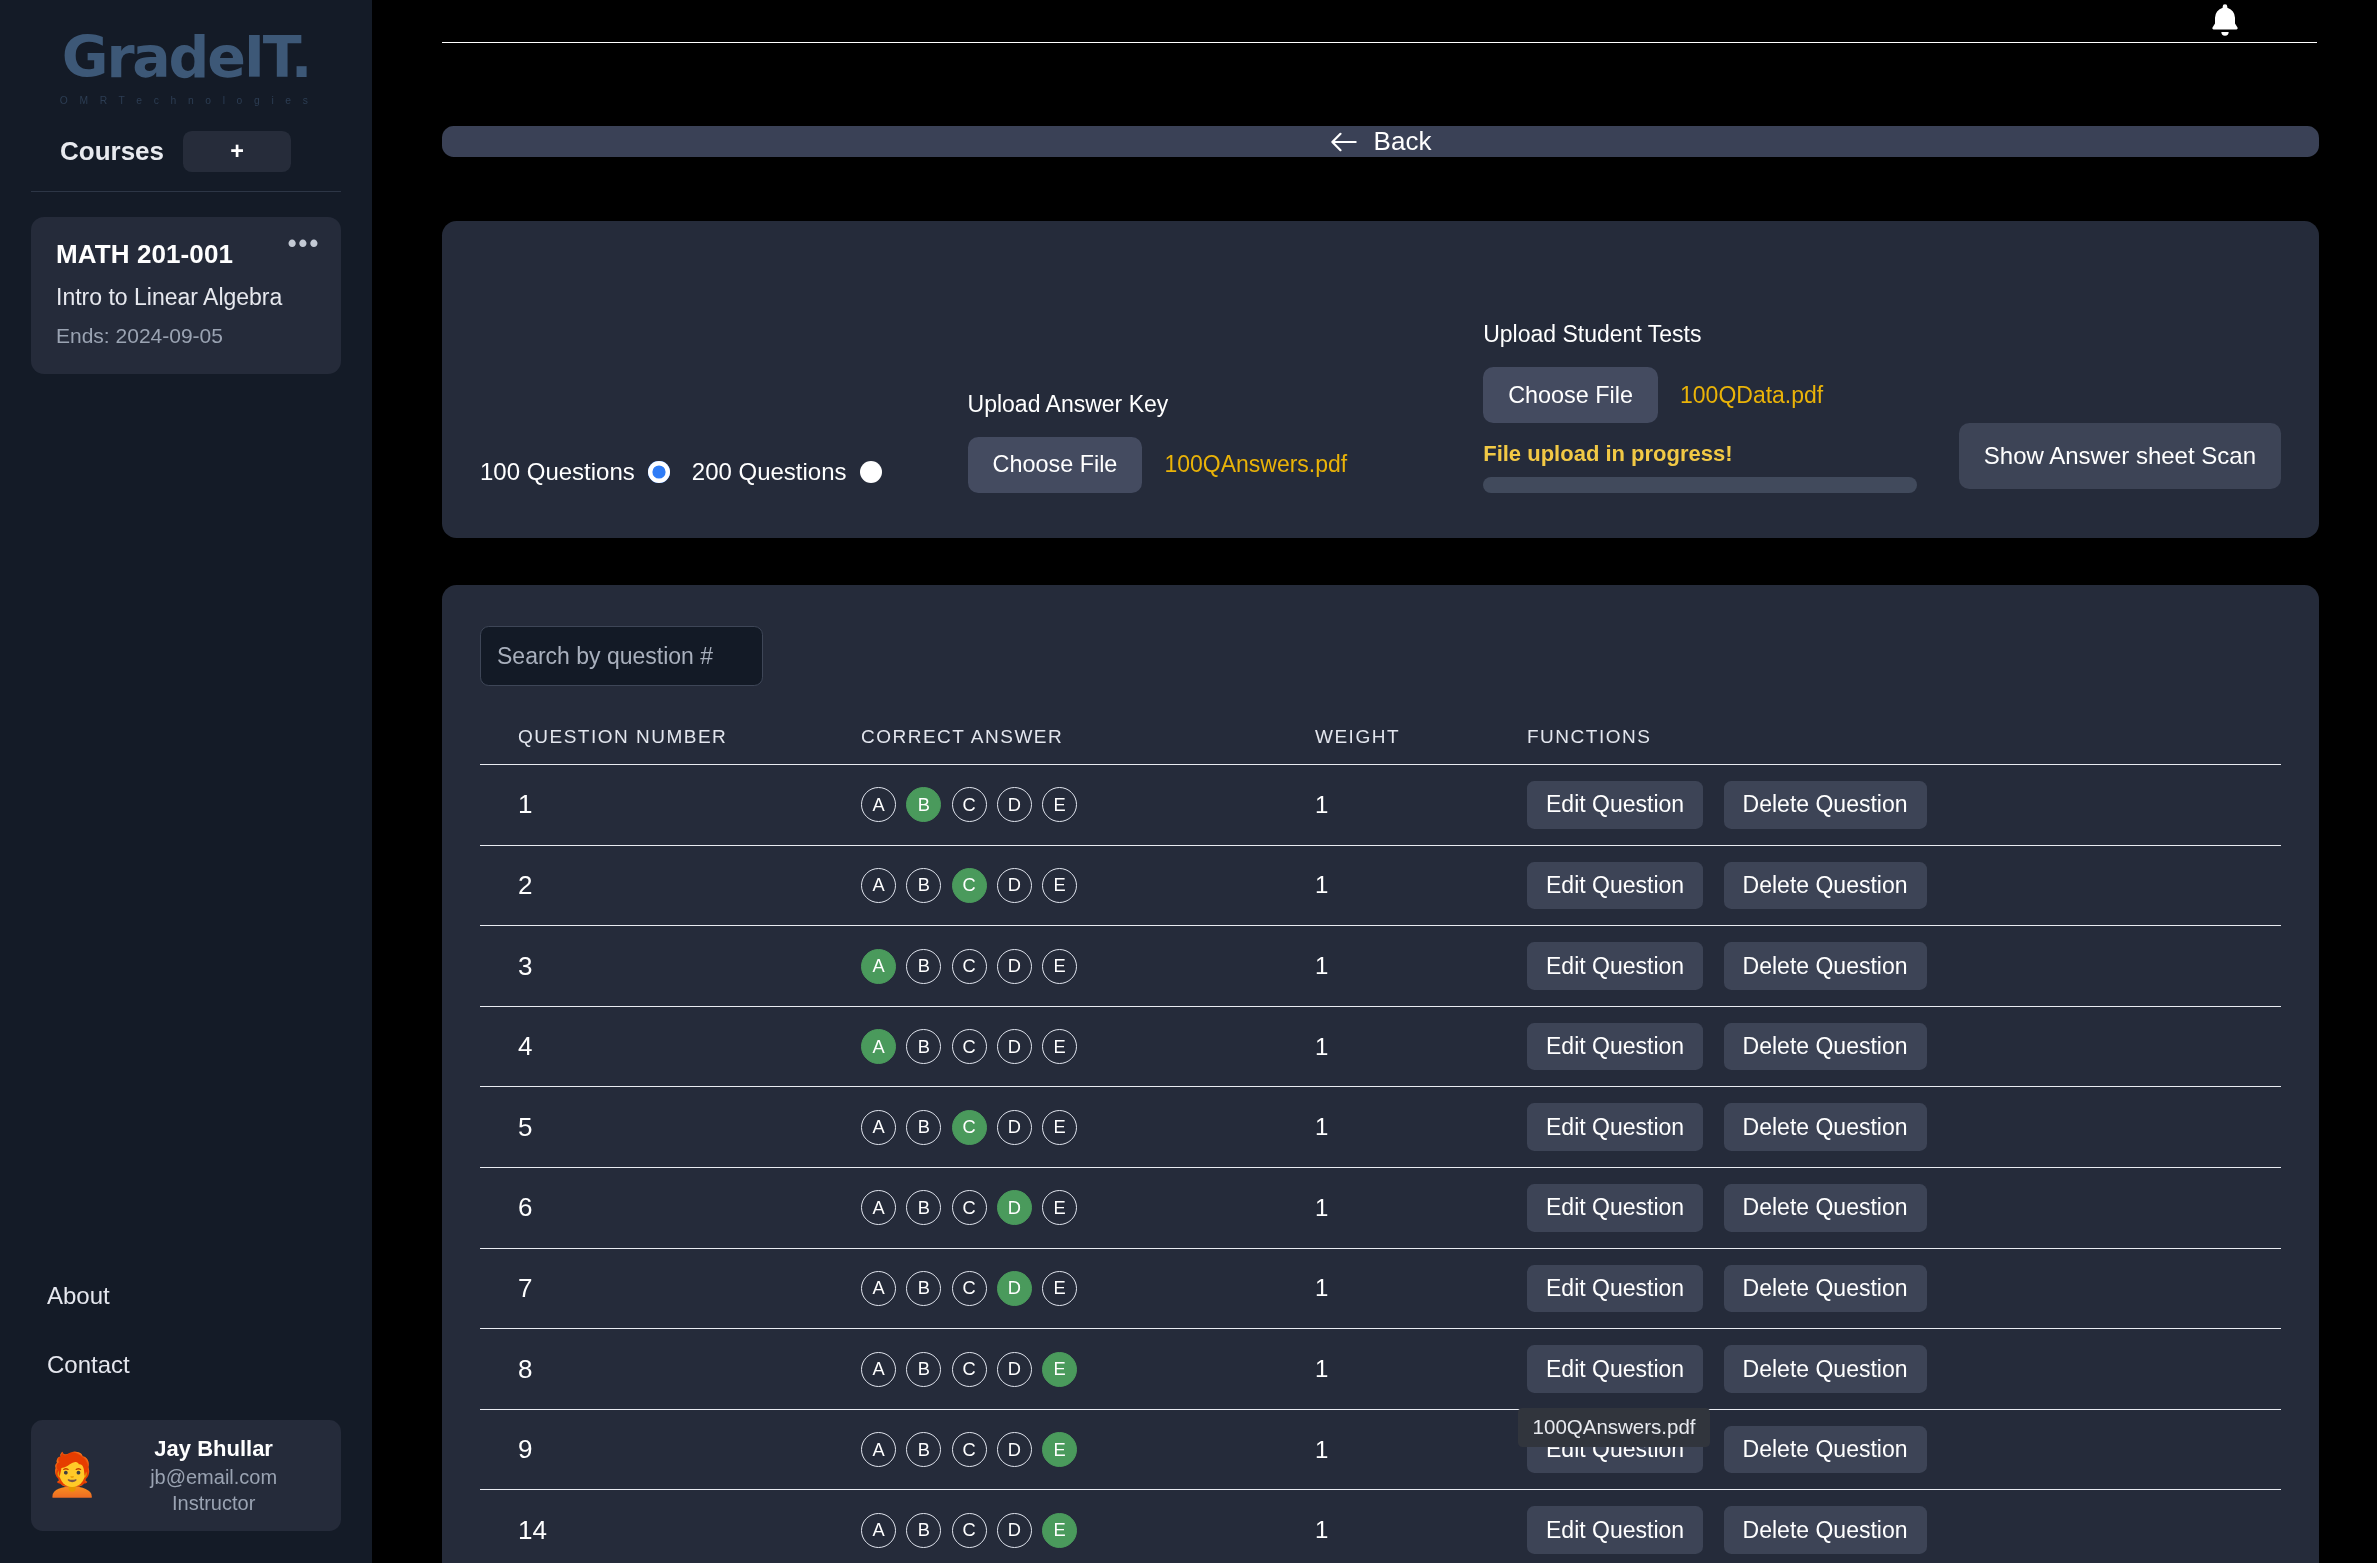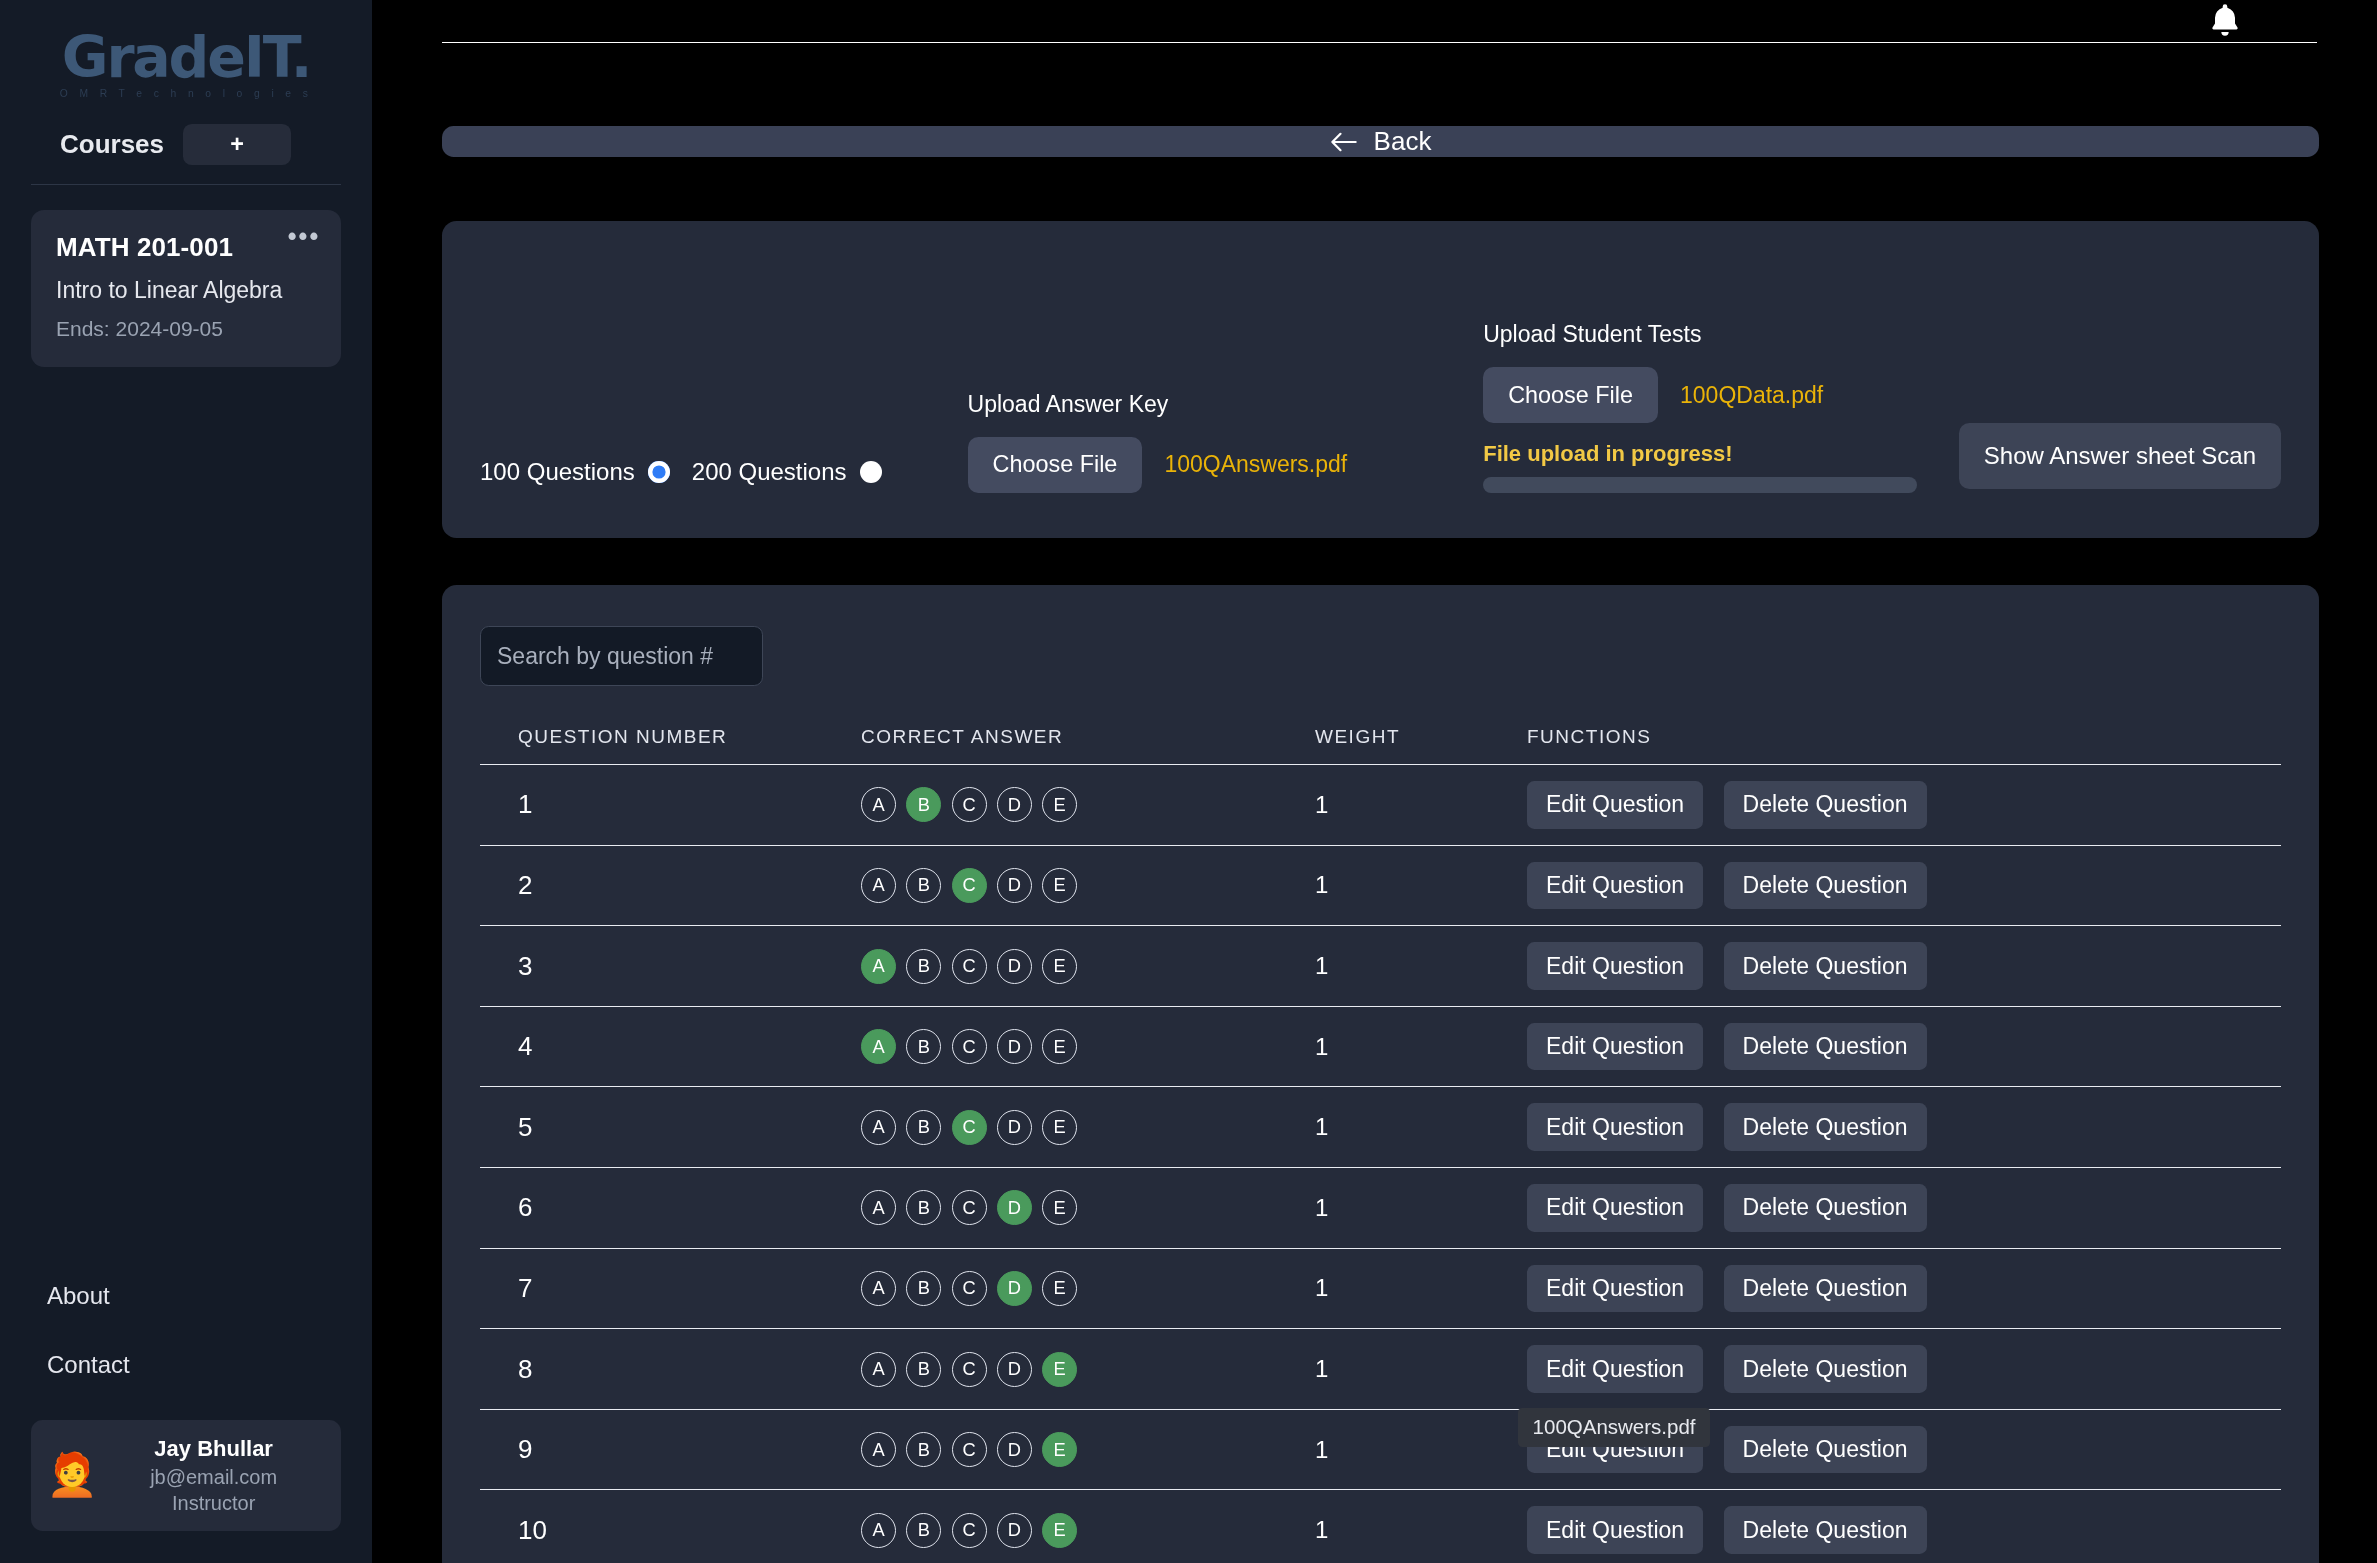--- a/index.html
+++ b/index.html
@@ -22,21 +22,21 @@
     padding-top: 29px; padding-bottom: 7.3px;
     display: flex; flex-direction: column; align-items: center;
   }
   .logo-text {
     font-size: 57px; font-weight: 700; letter-spacing: -2.2px;
     color: #3d5877; line-height: 1;
     font-family: "DejaVu Sans", sans-serif;
   }
   .logo-sub {
     font-size: 10.3px; letter-spacing: 4.4px; color: #2c3d53;
-    margin-top: 2px; font-family: "Liberation Sans", sans-serif;
+    margin-top: 9px; font-family: "Liberation Sans", sans-serif;
   }
   .courses-row {
     display: flex; align-items: center; gap: 19px;
     padding: 17.6px 0 19px 60px;
   }
   .courses-title { font-size: 26px; font-weight: 700; color: #e8eaef; }
   .add-course-btn {
     width: 108px; height: 41px; border-radius: 8.8px;
     background: #262c3a; border: none; color: #fff;
     font-size: 23.4px; font-weight: 700; cursor: pointer;
@@ -462,21 +462,21 @@
               </td>
               <td class="col-wt"><span class="cell-wt">1</span></td>
               <td class="col-fn">
                 <div class="fn-wrap">
                   <button class="fn-btn">Edit Question</button>
                   <button class="fn-btn">Delete Question</button>
                 </div>
               </td>
             </tr>
             <tr>
-              <td class="col-num"><span class="cell-num">10</span></td>
+              <td class="col-num"><span class="cell-num">14</span></td>
               <td class="col-ans">
                 <div class="bubbles">
                   <div class="bub">A</div>
                   <div class="bub">B</div>
                   <div class="bub">C</div>
                   <div class="bub">D</div>
                   <div class="bub sel">E</div>
                 </div>
               </td>
               <td class="col-wt"><span class="cell-wt">1</span></td>

